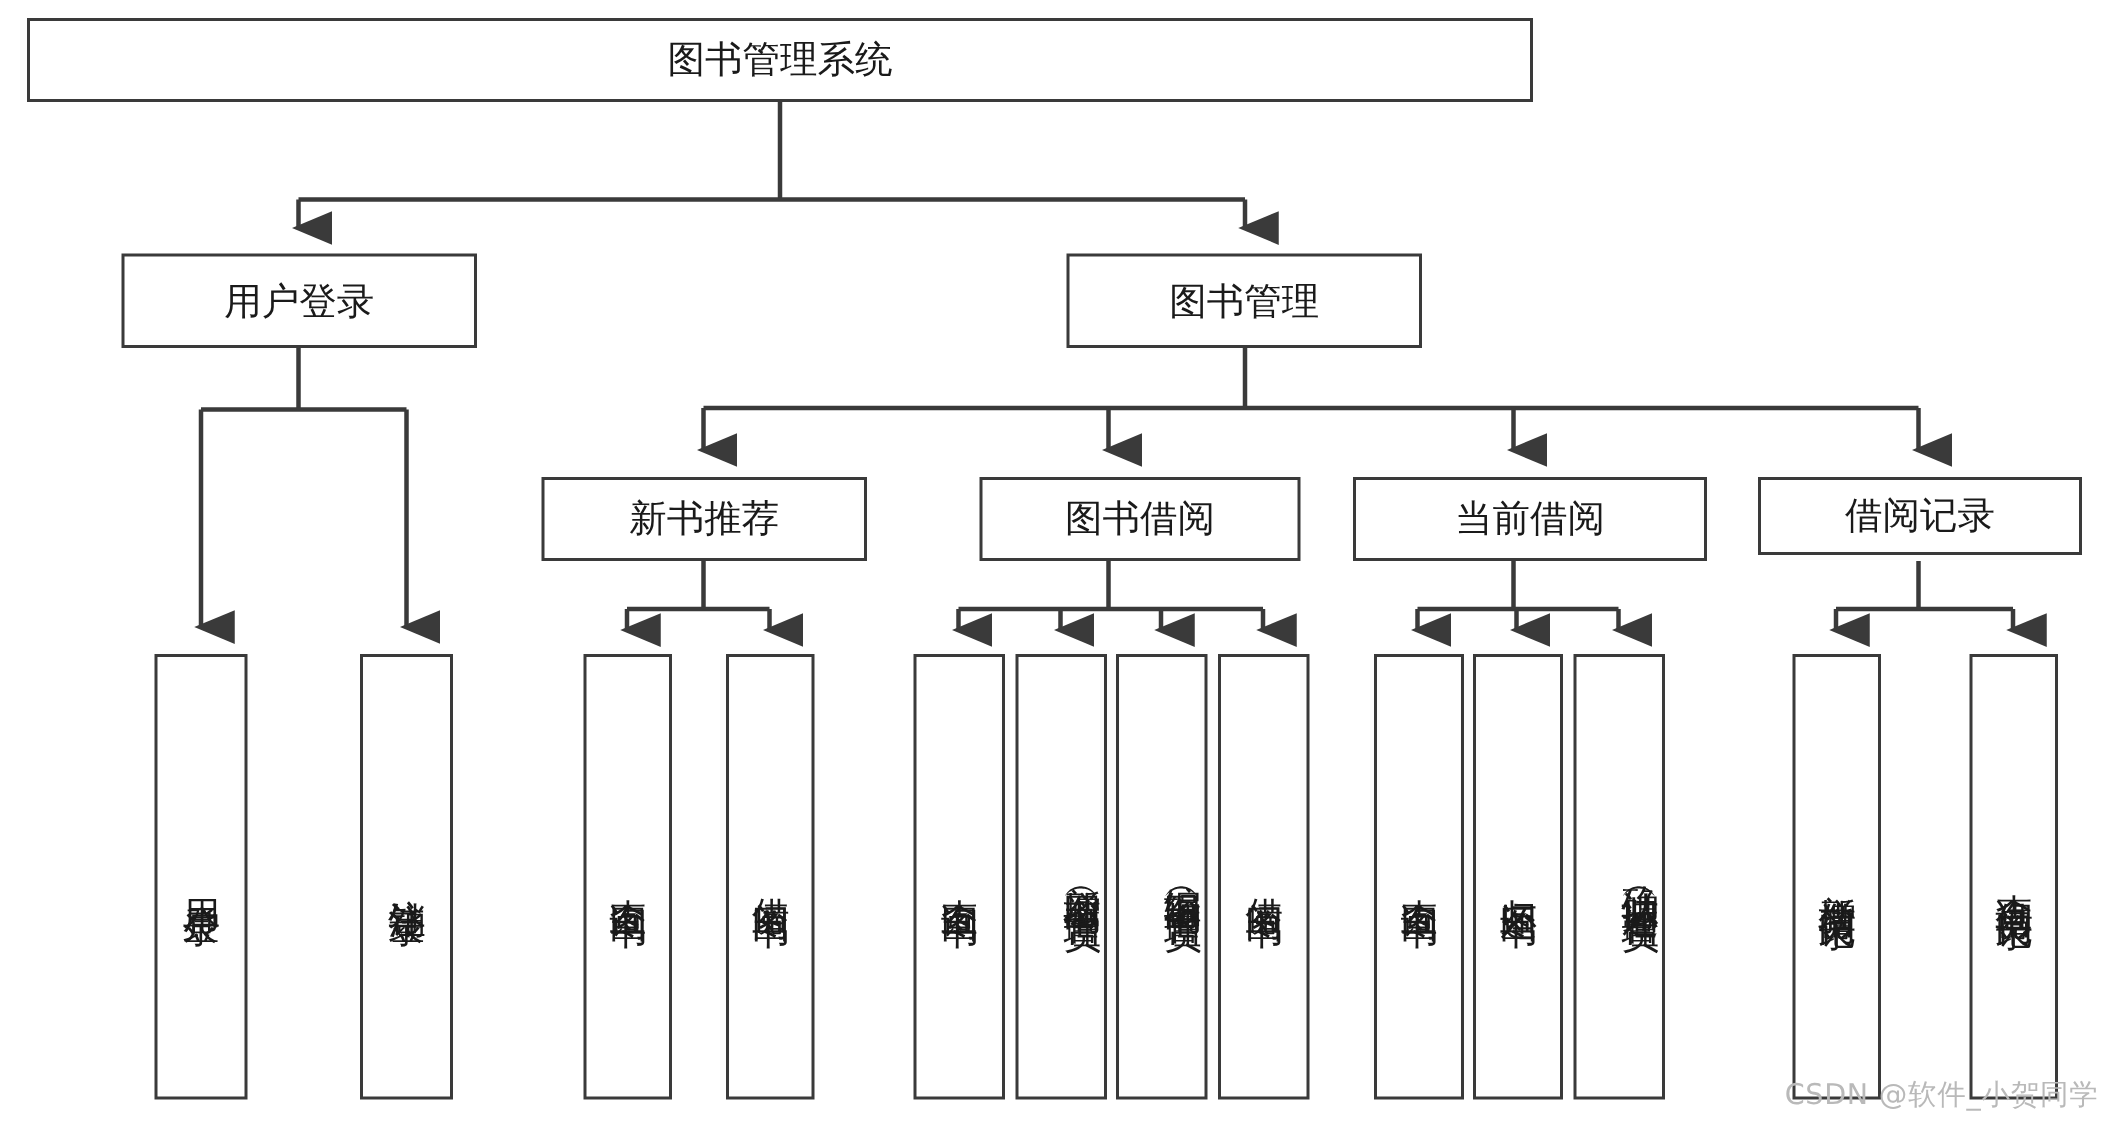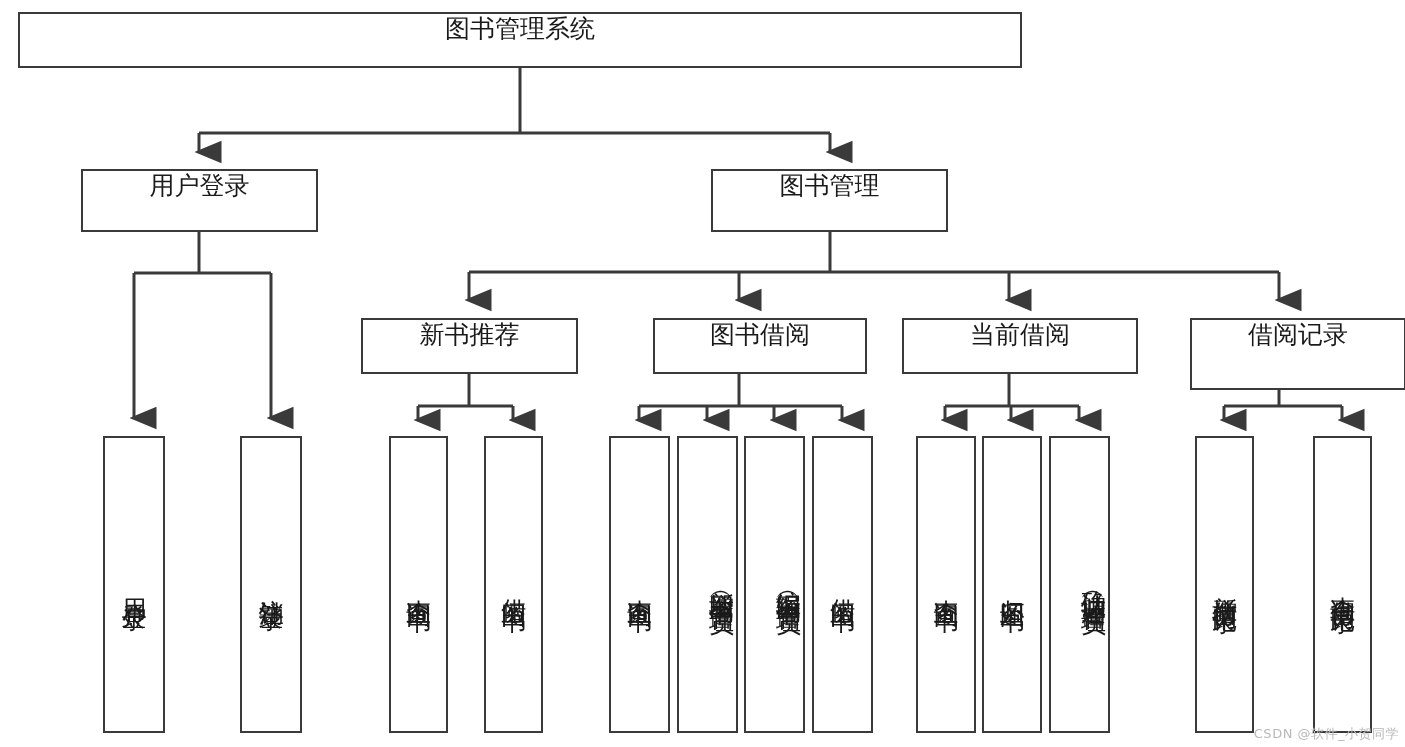--- a/index.html
+++ b/index.html
@@ -23,21 +23,21 @@
     top: 0;
     width: 1405px;
     height: 747px;
   }
   .node {
     position: absolute;
     box-sizing: border-box;
     border: 2.5px solid #3a3a3a;
     background: #ffffff;
     display: flex;
-    align-items: flex-start;
+    align-items: center;
     justify-content: center;
     color: #1a1a1a;
     line-height: 1.18;
   }
   .node.horiz {
     font-size: 25px;
     text-align: center;
   }
   .node.vert {
     writing-mode: vertical-rl;
@@ -49,21 +49,21 @@
     align-items: flex-start;
     justify-content: center;
   }
   .node.vert.mid {
     align-items: center;
   }
   .watermark {
     position: absolute;
     right: 6px;
     bottom: 4px;
-    font-size: 13px;
+    font-size: 19px;
     color: #b9b9b9;
     letter-spacing: 0.5px;
     white-space: nowrap;
     pointer-events: none;
   }
 </style>
 </head>
 <body>
 
 <div id="canvas">
@@ -131,21 +131,21 @@
 
   <div class="node horiz" style="left:711px; top:169px; width:237px; height:63px;">
     <span>图书管理</span>
   </div>
   <div class="node horiz" style="left:653px; top:318px; width:214px; height:56px;">
     <span>图书借阅</span>
   </div>
   <div class="node horiz" style="left:902px; top:318px; width:236px; height:56px;">
     <span>当前借阅</span>
   </div>
-  <div class="node horiz" style="left:1172px; top:318px; width:216px; height:72px;margin-left:18px;">
+  <div class="node horiz" style="left:1172px; top:318px; width:216px; height:52px;">
     <span>借阅记录</span>
   </div>
 
   <div class="node vert mid" style="left:103px; top:436px; width:62px; height:297px;">
     <span>用户登录</span>
   </div>
   <div class="node vert mid" style="left:240px; top:436px; width:62px; height:297px;">
     <span>注销登录</span>
   </div>
 

